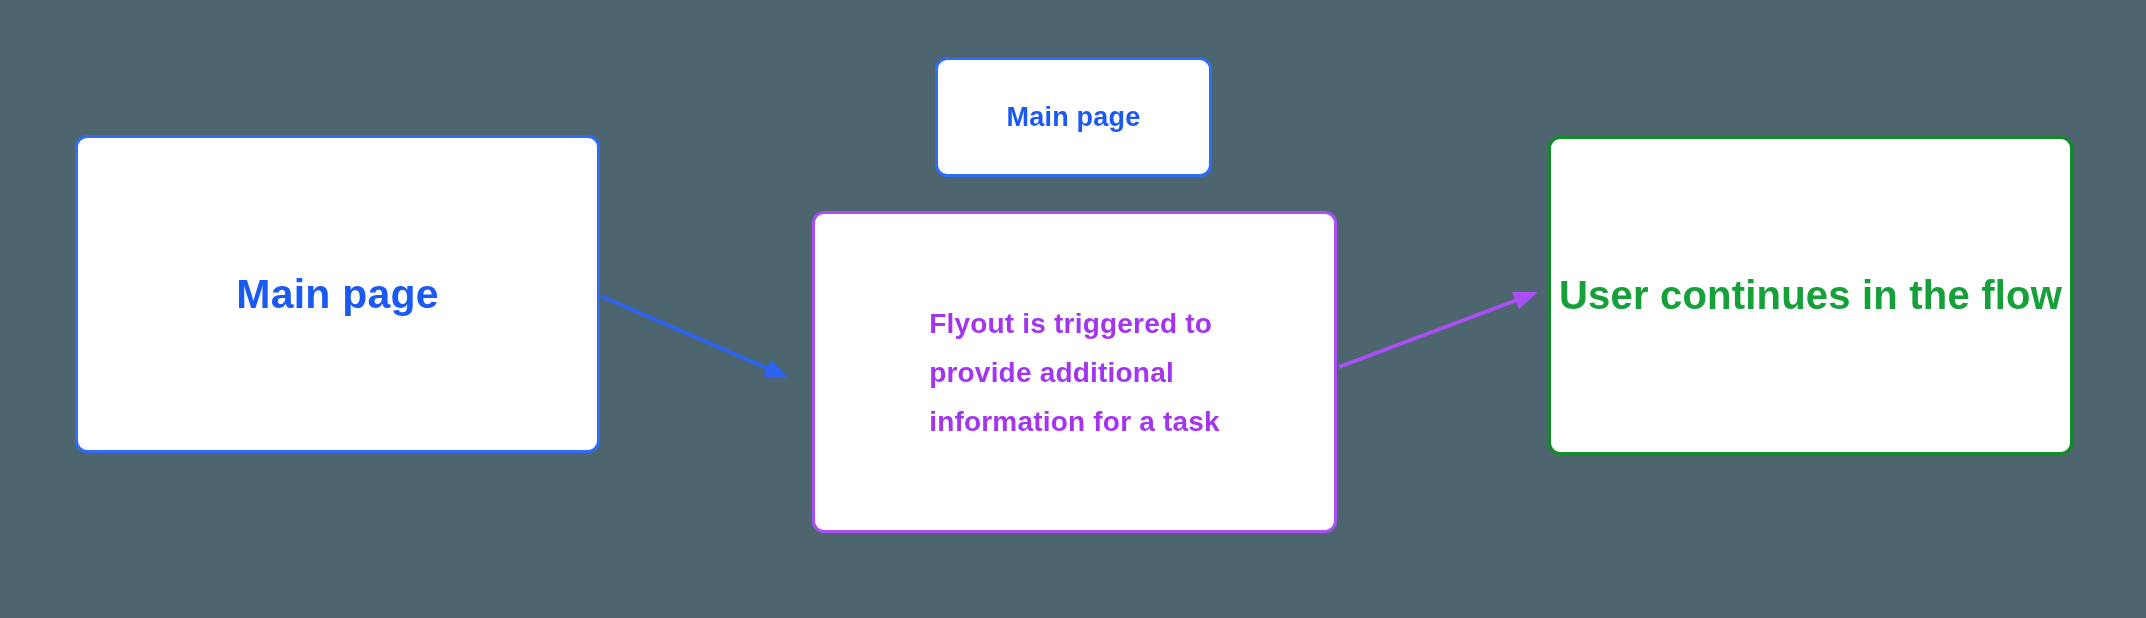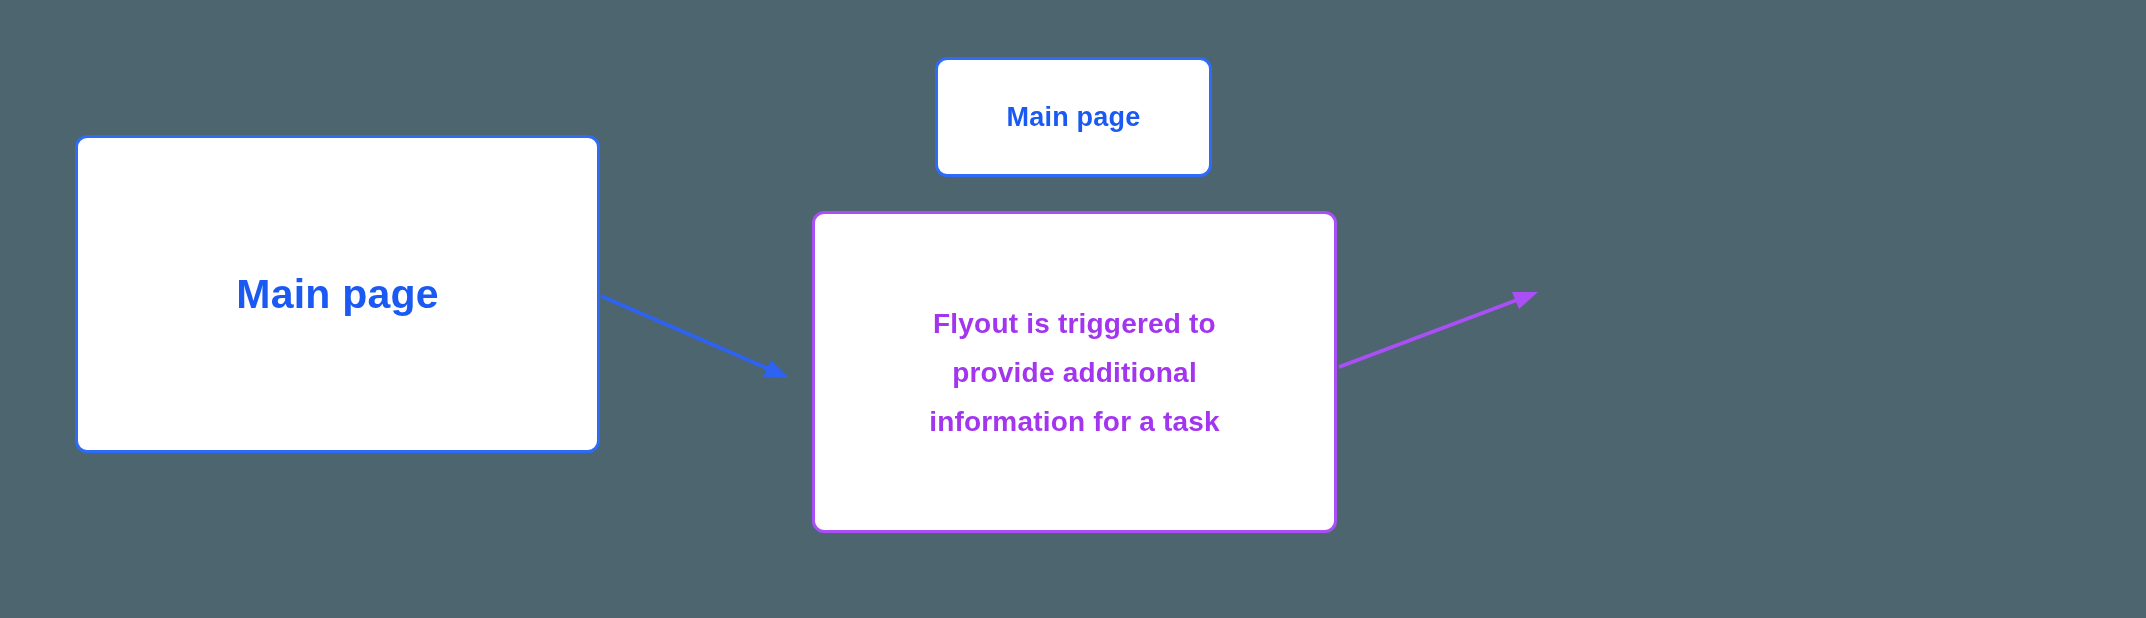--- a/index.html
+++ b/index.html
@@ -17,21 +17,21 @@
   }
   .node {
     position: absolute;
     box-sizing: border-box;
     background: #ffffff;
     border: 3px solid;
     border-radius: 12px;
     display: flex;
     align-items: center;
     justify-content: center;
-    text-align: center;
+    text-align: left;
   }
   .node-label {
     font-weight: bold;
     white-space: pre-line;
     letter-spacing: 0.2px;
   }
   .node-main-page {
     left: 75px;
     top: 135px;
     width: 525px;
@@ -100,14 +100,17 @@
   <div class="node node-main-page-small" style="border-color: rgb(46, 107, 246); background-color: rgb(255, 255, 255);">
     <div class="node-label" style="color: rgb(26, 90, 242);">Main page</div>
   </div>
 
   <div class="node node-flyout" style="border-color: rgb(169, 79, 245); background-color: rgb(255, 255, 255);">
     <div class="node-label" style="color: rgb(163, 53, 239);">Flyout is triggered to
 provide additional
 information for a task</div>
   </div>
 
+  <div class="node node-user-continues" style="border-color: rgb(20, 138, 40); background-color: rgb(255, 255, 255);">
+    <div class="node-label" style="color: rgb(22, 160, 58);">User continues in the flow</div>
+  </div>
 
 </div>
 
 </body></html>

